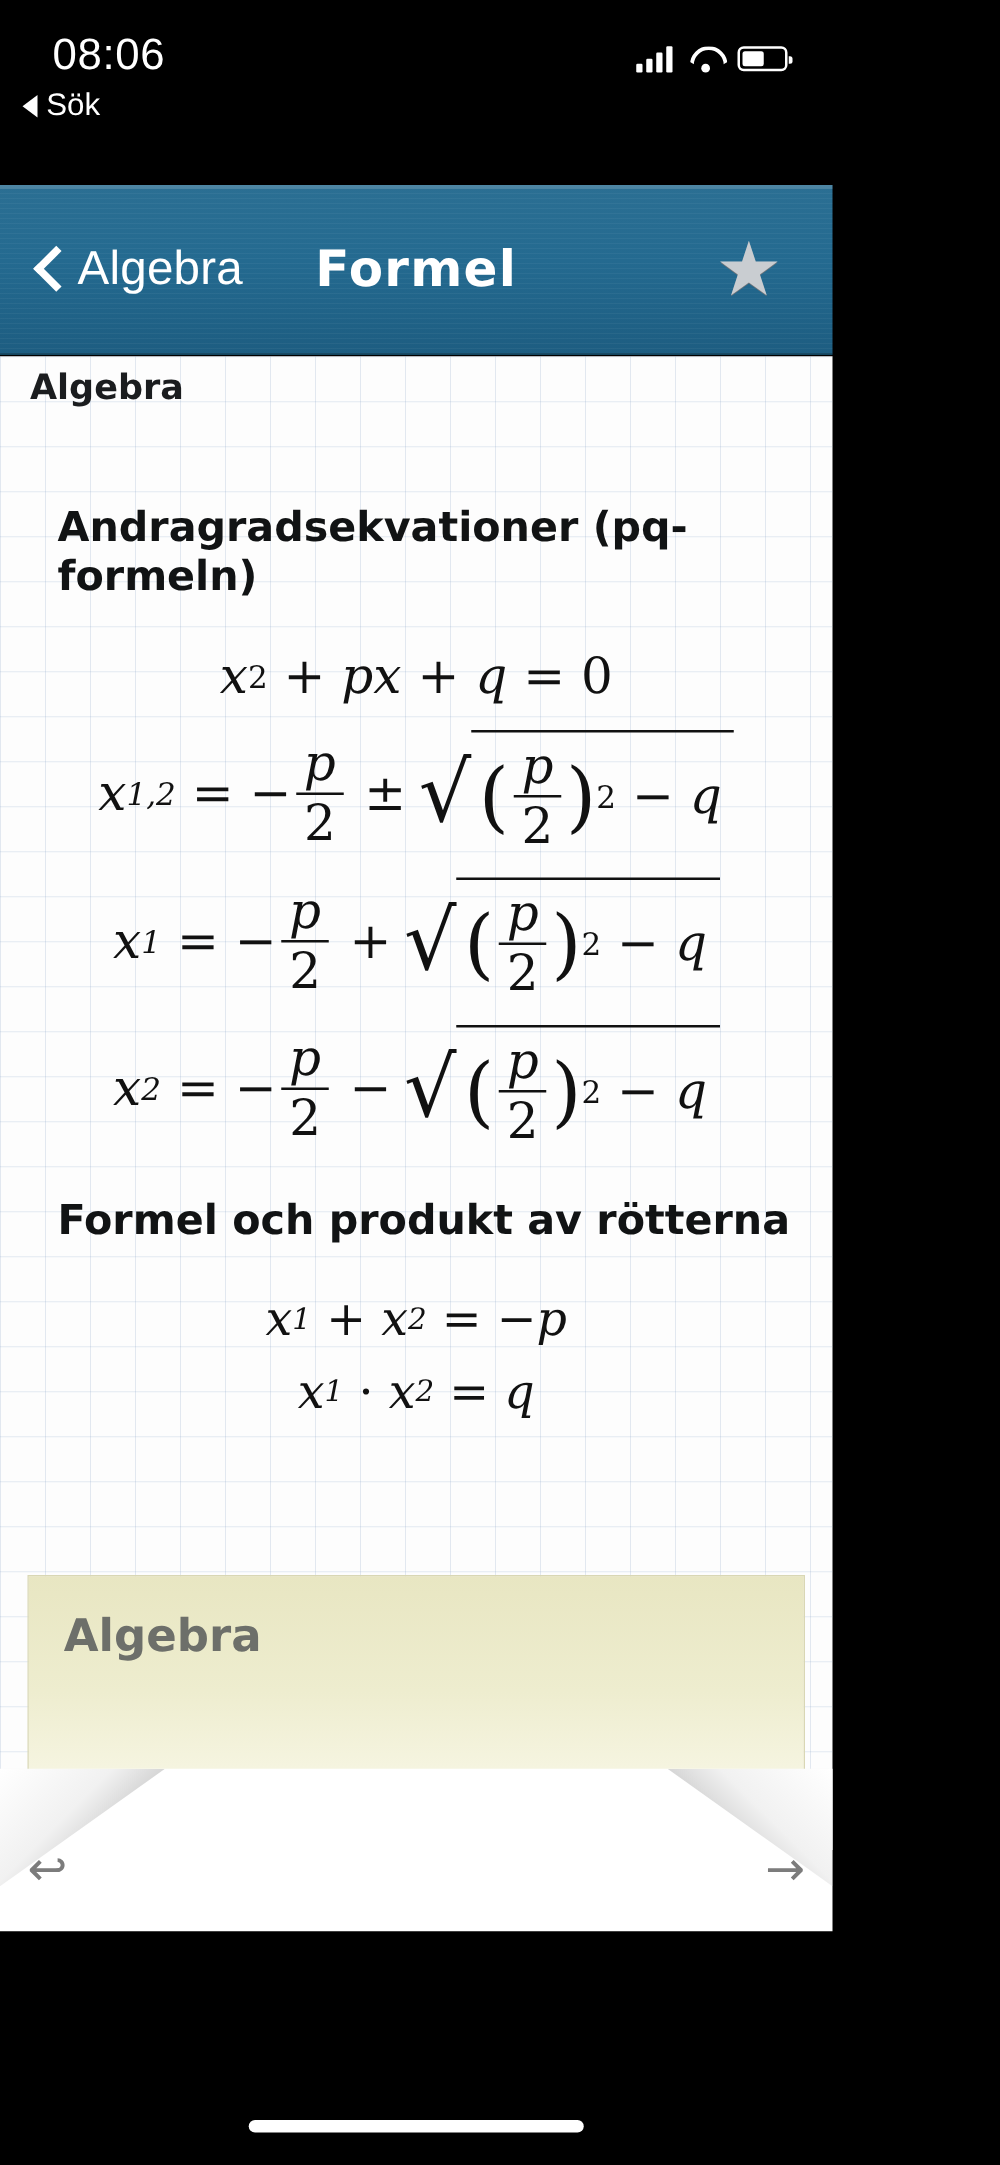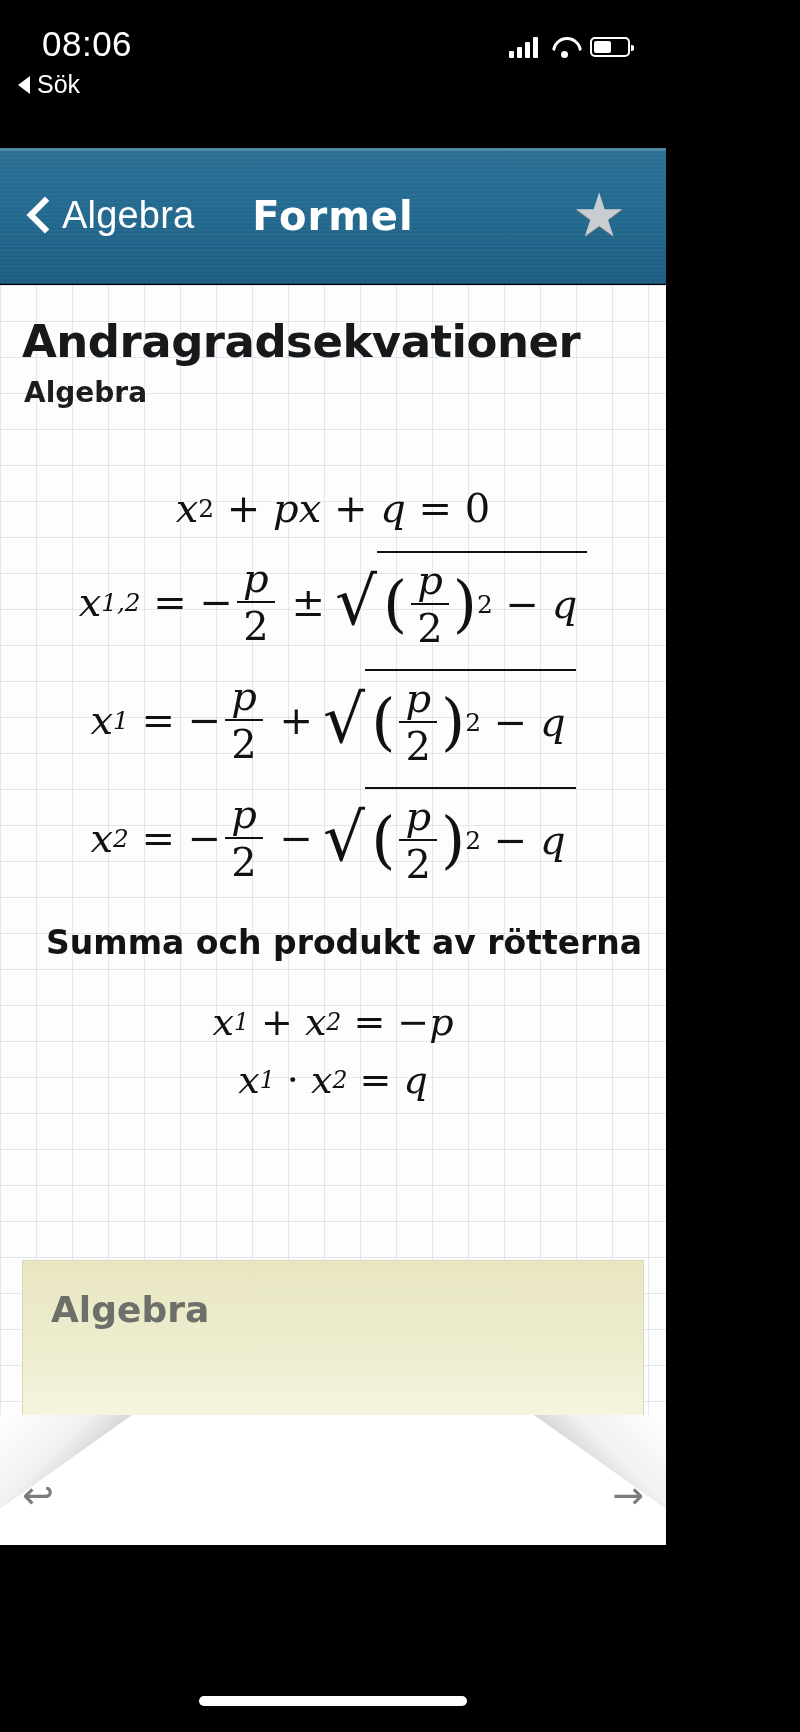--- a/index.html
+++ b/index.html
@@ -258,24 +258,24 @@
     <div class="nav-back">
       <span class="chev"></span>
       <span class="nav-back-label">Algebra</span>
     </div>
     <div class="nav-title">Formel</div>
     <div class="star">★</div>
   </div>
 
   <div class="sheet">
 
-    <div class="heading">Andragradsekvationer</div>
     <div class="subheading">Algebra</div>
 
     <div class="block-1">
+      <div class="section-title">Andragradsekvationer (pq-formeln)</div>
 
       <div class="math eq1 eq-row">
         <span class="it">x</span>
           <span class="sup">2</span>
         <span>&nbsp;</span>
           <span>+</span>
           <span>&nbsp;</span>
         <span class="it">p</span>
           <span class="it">x</span>
         <span>&nbsp;</span>
@@ -382,21 +382,21 @@
             <span>&nbsp;</span>
               <span>−</span>
               <span>&nbsp;</span>
             <span class="it">q</span>
           </span>
         </span>
       </div>
     </div>
 
     <div class="block-2">
-      <div class="section-title">Summa och produkt av rötterna</div>
+      <div class="section-title">Formel och produkt av rötterna</div>
 
       <div class="math eq5 eq-row">
         <span class="it">x</span>
           <span class="sub">1</span>
         <span>&nbsp;</span>
           <span>+</span>
           <span>&nbsp;</span>
         <span class="it">x</span>
           <span class="sub">2</span>
         <span>&nbsp;</span>

